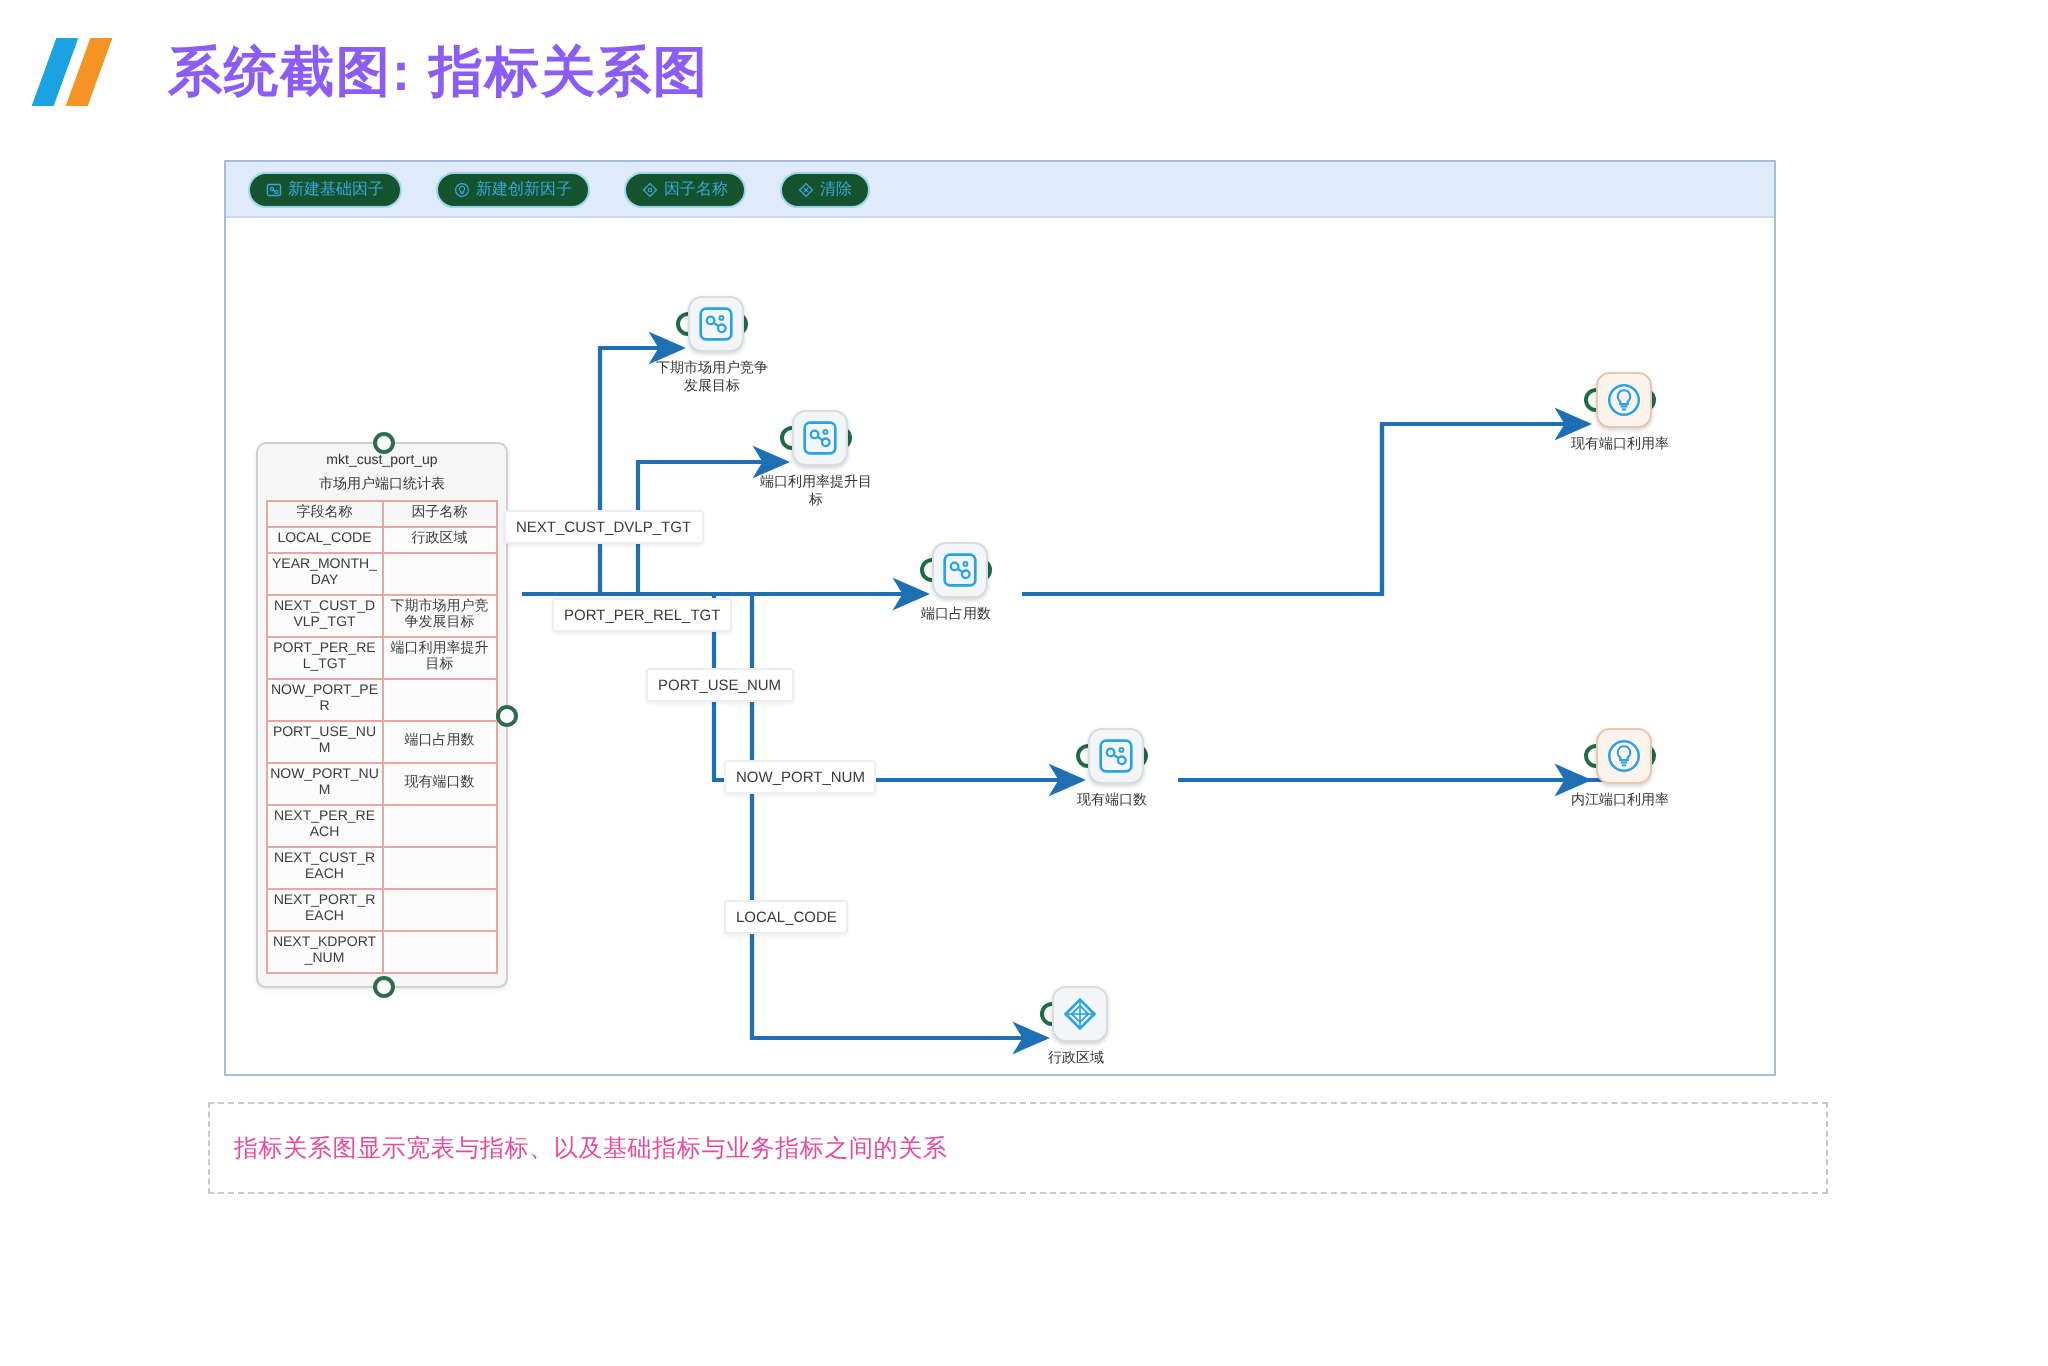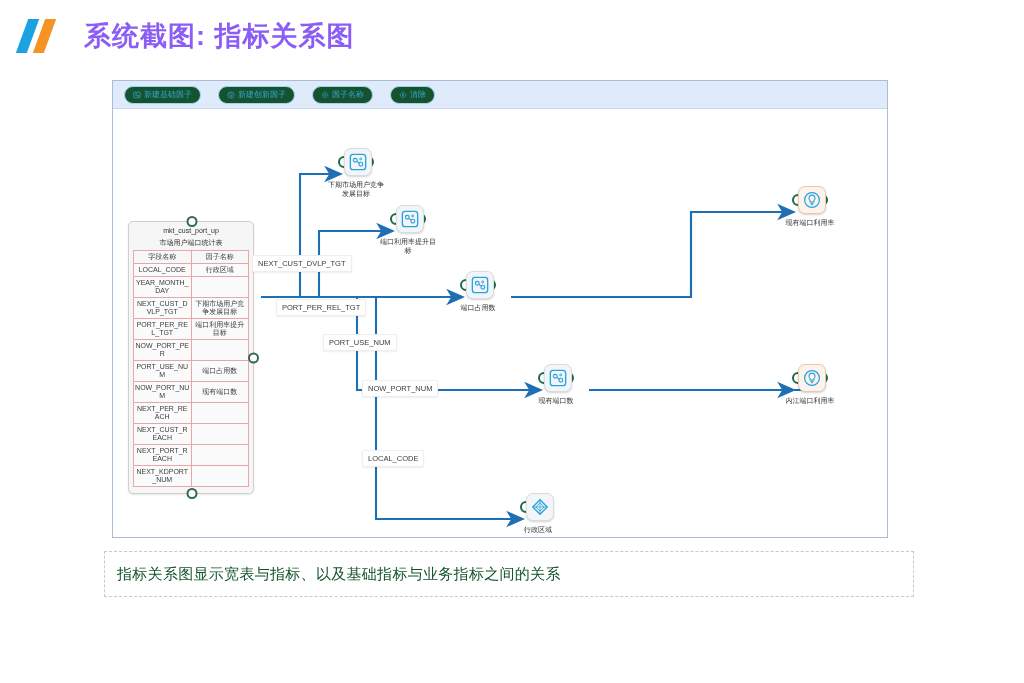--- a/index.html
+++ b/index.html
@@ -217,22 +217,22 @@
     position: absolute;
     left: 104px; top: 551px;
     width: 810px; height: 46px;
     border: 1px dashed #c9c9c9;
     box-sizing: border-box;
     display: flex;
     align-items: center;
     padding-left: 12px;
   }
   .caption-text {
-    font-size: 15px;
-    color: #14532d;
+    font-size: 12px;
+    color: #ec4899;
     letter-spacing: 0.3px;
   }
 </style>
 </head>
 <body>
 
 <div class="page-header">
   <div class="logo-slashes">
     <div class="slash s1"></div>
     <div class="slash s2"></div>

